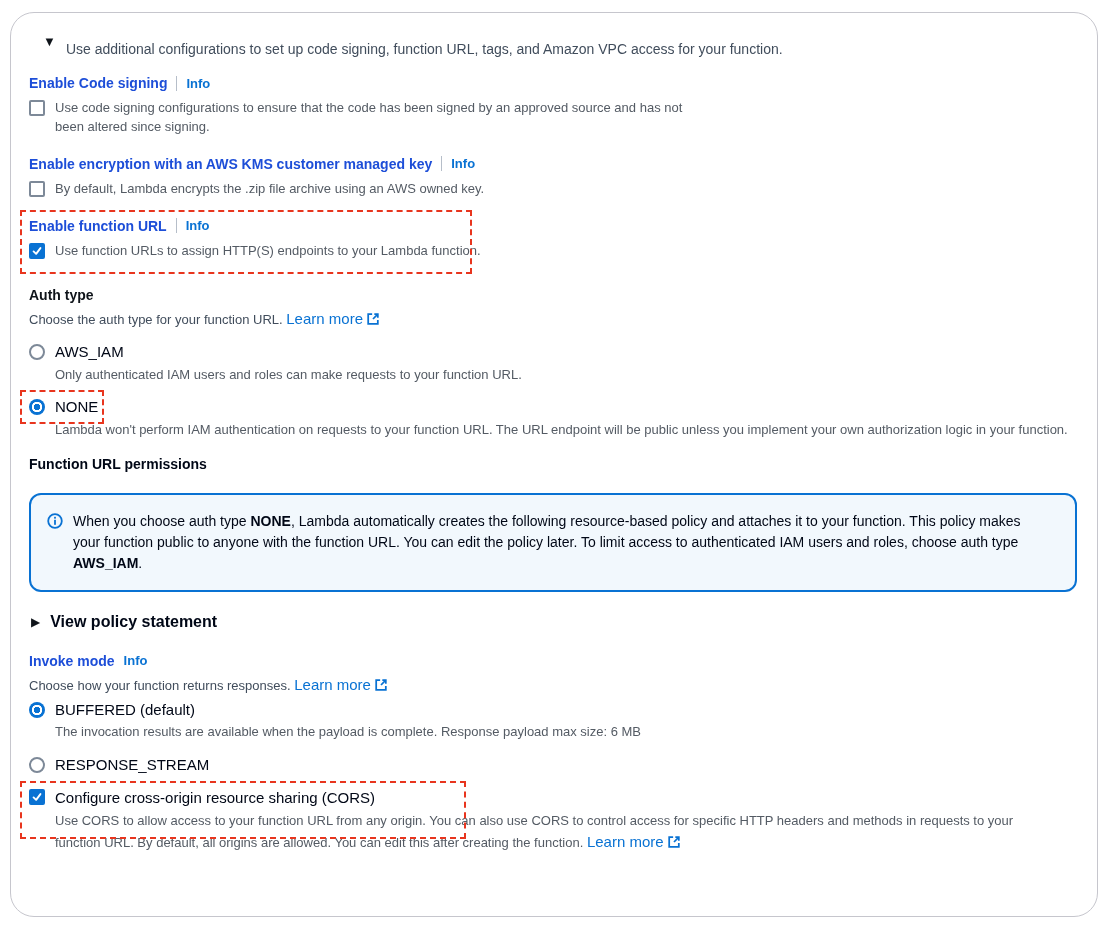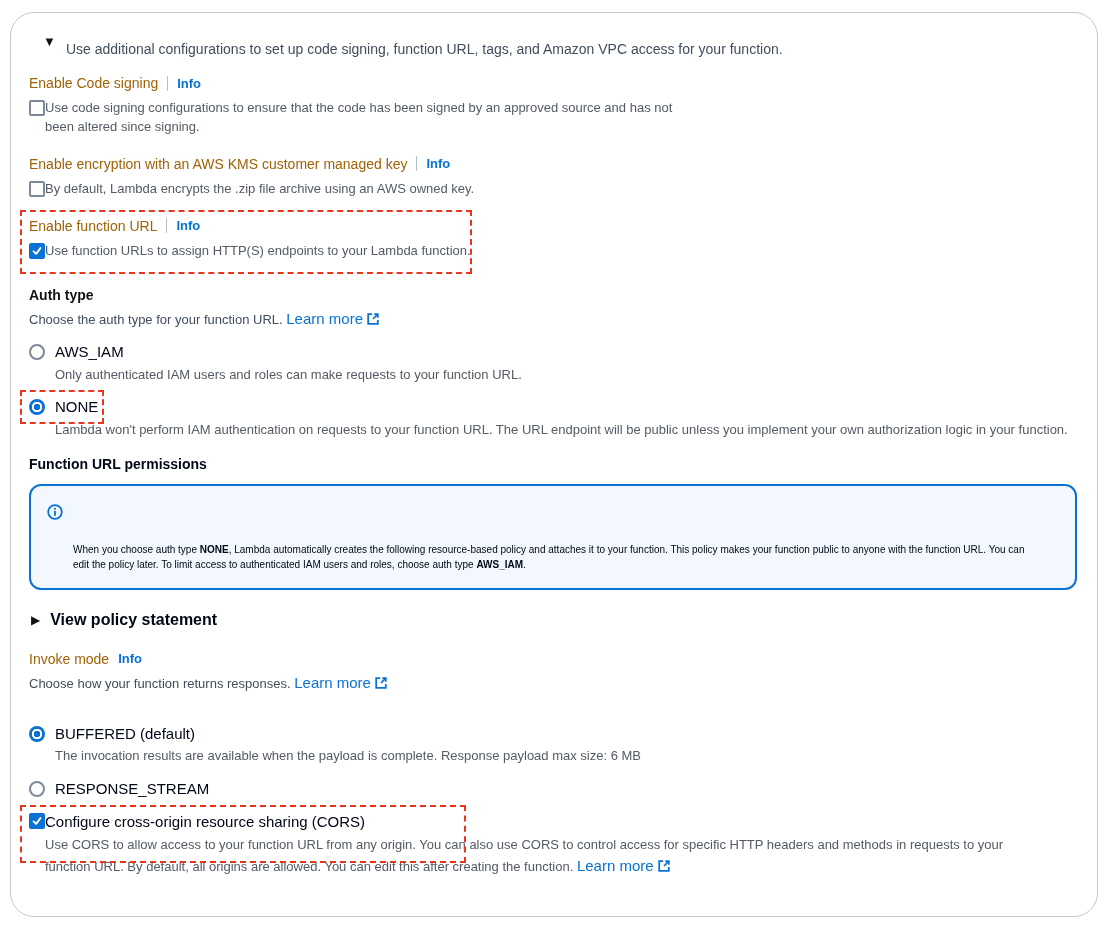--- a/index.html
+++ b/index.html
@@ -14,25 +14,25 @@
 
   
   .section-header { display: flex; align-items: flex-start; gap: 10px; margin-left: 14px; margin-bottom: 18px; cursor: pointer; }
   .caret-down { font-size: 13px; color: #0f141a; margin-top: 5px; }
   .header-text h1 { font-size: 19px; font-weight: 700; letter-spacing: .1px; color: #000716; }
   .header-text p { font-size: 14px; color: #414d5c; margin-top: 12px; }
 
   
   .field { margin-bottom: 19px; }
   .label-row { display: flex; align-items: center; gap: 9px; margin-bottom: 8px; }
-  .label-row .lbl { font-size: 14px; font-weight: 400; color: #a16207; }
+  .label-row .lbl { font-size: 14px; font-weight: 700; color: #1d4ed8; }
   .vdiv { width: 1px; height: 15px; background: #b6bec9; }
   .info-link { font-size: 13px; font-weight: 700; color: #0972d3; text-decoration: none; cursor: pointer; }
 
-  .check-row { display: flex; align-items: flex-start; gap: 0; }
+  .check-row { display: flex; align-items: flex-start; gap: 10px; }
   .checkbox {
     flex: 0 0 auto; width: 16px; height: 16px; margin-top: 1px;
     border: 2px solid #7d8998; border-radius: 2px; background: #fff; cursor: pointer;
   }
   .checkbox.checked { border-color: #0972d3; background: #0972d3; display: flex; align-items: center; justify-content: center; }
   .checkbox.checked svg { display: block; }
 
   .desc { font-size: 13px; color: #545b64; line-height: 1.45; }
   .desc.dark { color: #414d5c; }
 
@@ -46,26 +46,26 @@
     border: none;
     background: radial-gradient(circle at 50% 50%, #0972d3 0 3px, #ffffff 3.4px 5px, #0972d3 5.4px 8px);
   }
   .radio-label { font-size: 15px; color: #000716; line-height: 1.3; cursor: pointer; }
   .radio-desc { font-size: 13px; color: #545b64; margin-top: 4px; line-height: 1.45; }
 
   .learn-more { color: #0972d3; font-size: 15px; text-decoration: none; cursor: pointer; white-space: nowrap; }
   .ext-icon { display: inline-block; vertical-align: -2px; margin-left: 3px; }
 
   
-  .perm-label { font-size: 14px; font-weight: 700; color: #000716; margin-bottom: 12px; }
+  .perm-label { font-size: 14px; font-weight: 700; color: #000716; margin-bottom: 21px; }
   .alert {
     border: 2px solid #0972d3; background: #f2f8fd; border-radius: 12px;
     padding: 16px 18px 16px 16px; display: flex; gap: 10px; align-items: flex-start;
   }
-  .alert-text { font-size: 10px; color: #000716; line-height: 1.5; max-width: 970px; margin-top: 40px; }
+  .alert-text { font-size: 14px; color: #000716; line-height: 1.5; max-width: 970px; }
   .alert-text b { font-weight: 700; }
   .info-icon { flex: 0 0 auto; margin-top: 2px; }
 
   
   .expander { display: flex; align-items: center; gap: 10px; margin: 21px 0 22px 2px; cursor: pointer; }
   .caret-right { font-size: 12px; color: #0f141a; }
   .expander .exp-label { font-size: 16px; font-weight: 700; color: #000716; }
 
   
   .annotated { position: relative; }
@@ -174,21 +174,21 @@
   <div class="expander">
     <span class="caret-right">▶</span>
     <span class="exp-label">View policy statement</span>
   </div>
 
   <div class="field" style="margin-bottom:14px">
     <div class="label-row" style="margin-bottom:5px">
       <span class="lbl">Invoke mode</span>
       <a class="info-link">Info</a>
     </div>
-    <div class="desc dark" style="margin-bottom:28px">
+    <div class="desc dark" style="margin-bottom:2px">
       <span>Choose how your function returns responses.</span>
       <a class="learn-more"><span>Learn more</span><span class="ext-icon"><svg width="14" height="14" viewBox="0 0 16 16">
               <path d="M13.5 9v4.5h-11v-11H7" stroke="#0972d3" stroke-width="2" fill="none"></path>
               <path d="M9.5 2.5h4v4" stroke="#0972d3" stroke-width="2" fill="none"></path>
               <path d="M13.2 2.8 8 8" stroke="#0972d3" stroke-width="2" fill="none"></path>
             </svg></span></a>
     </div>
 
     <div class="radio-option">
       <span class="radio checked"></span>

